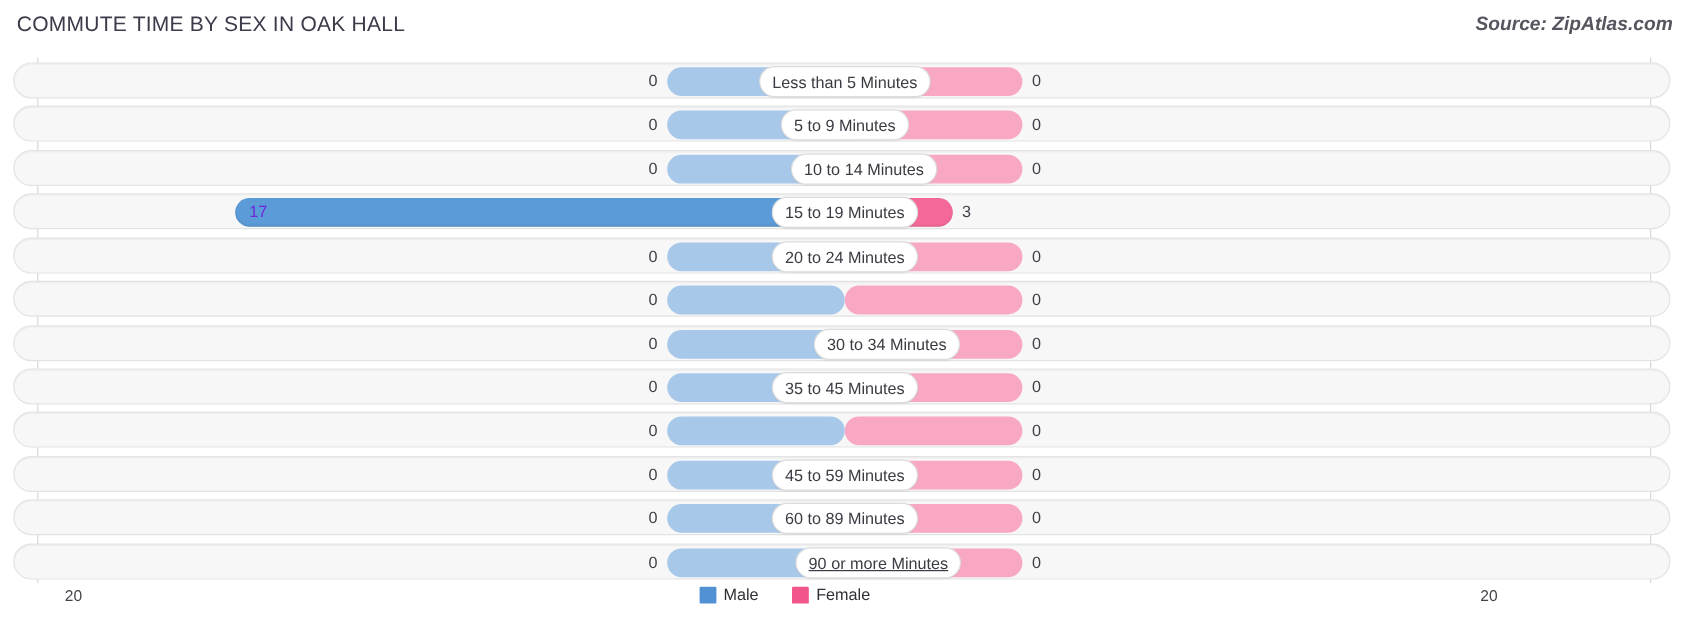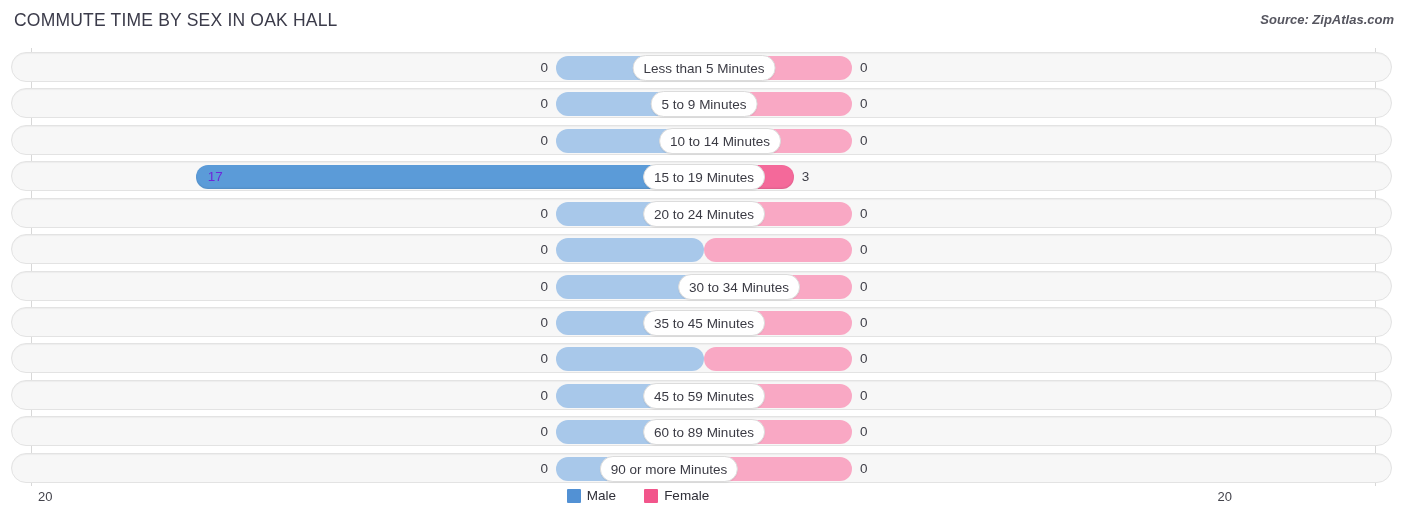--- a/index.html
+++ b/index.html
@@ -22,21 +22,21 @@
     position: absolute;
     left: 14px; top: 10px;
     font-size: 17.5px;
     color: #3b3b4a;
     letter-spacing: 0.2px;
     white-space: nowrap;
   }
   #source {
     position: absolute;
     right: 12px; top: 12px;
-    font-size: 13px;
+    font-size: 16px;
     font-style: italic;
     font-weight: bold;
     color: #55555f;
     white-space: nowrap;
   }
 
   
   #plot {
     position: absolute;
     left: 0; top: 48px;
@@ -117,21 +117,21 @@
     text-align: center;
     white-space: nowrap;
     padding: 0 10px;
     box-shadow: 0 1px 1px rgba(0,0,0,0.05);
     transform: translateX(-50%);
   }
 
   
   #footer {
     position: absolute;
-    left: 1px; top: 486px;
+    left: 17px; top: 486px;
     width: 1262px; height: 36px;
   }
   .tick {
     position: absolute;
     top: 3px;
     font-size: 13px;
     color: #44444c;
     white-space: nowrap;
   }
   #tick-left  { left: 37px; }
@@ -267,21 +267,21 @@
             <div class="val female" style="left: 848px; width: 58px;">0</div>
             <div class="pill" style="left: 692px;">60 to 89 Minutes</div>
           </div>
         </div>
         <div class="row" style="top: 404.73px;">
           <div class="bar-area">
             <div class="bar male" style="left: 544px; width: 148px;"></div>
             <div class="bar female" style="left: 692px; width: 148px;"></div>
             <div class="val male" style="left: 478px; width: 58px;">0</div>
             <div class="val female" style="left: 848px; width: 58px;">0</div>
-            <div class="pill" style="left: 657px;">90 or more Minutes</div>
+            <div class="pill" style="left: 720px; text-decoration: underline;">90 or more Minutes</div>
           </div>
         </div>
       </div>
   </div>
 
   <div id="footer">
     <div class="tick" id="tick-left">20</div>
     <div class="tick" id="tick-right">20</div>
     <div id="legend">
         <div class="legend-item">

